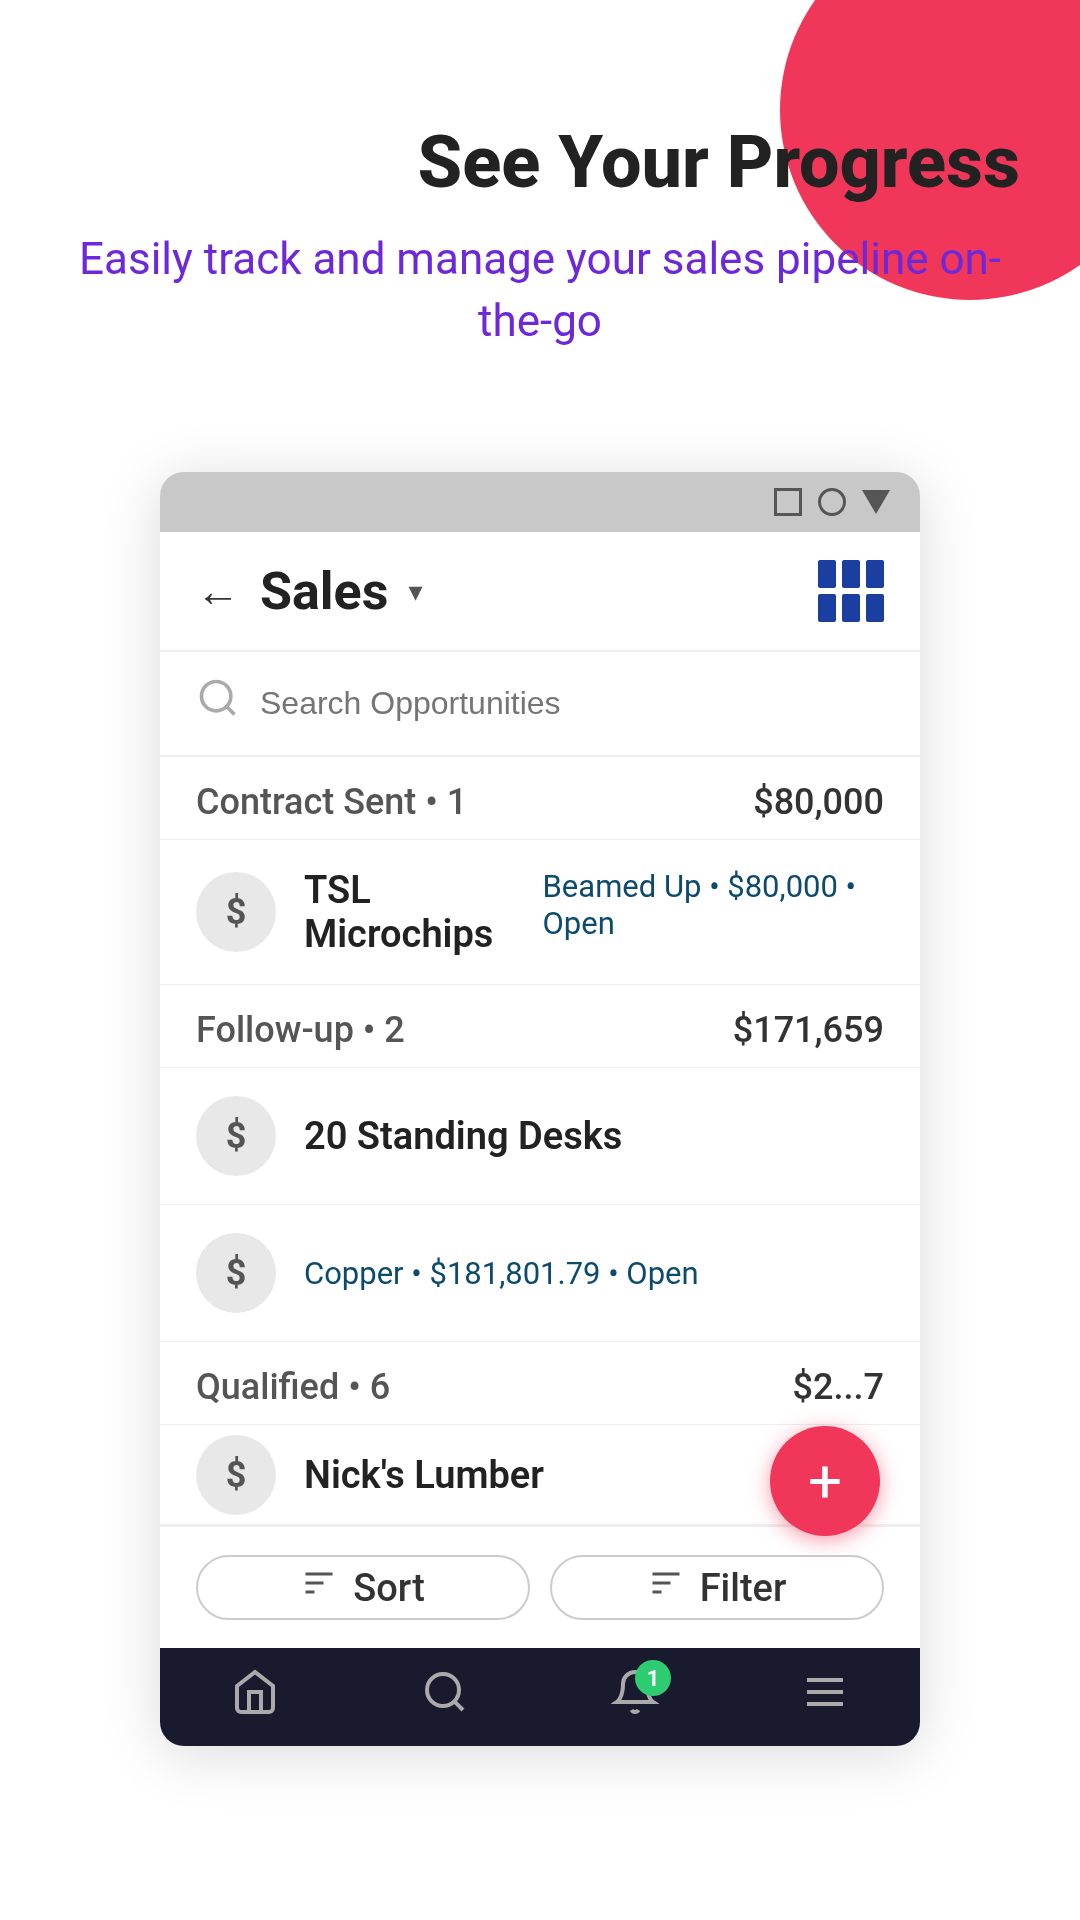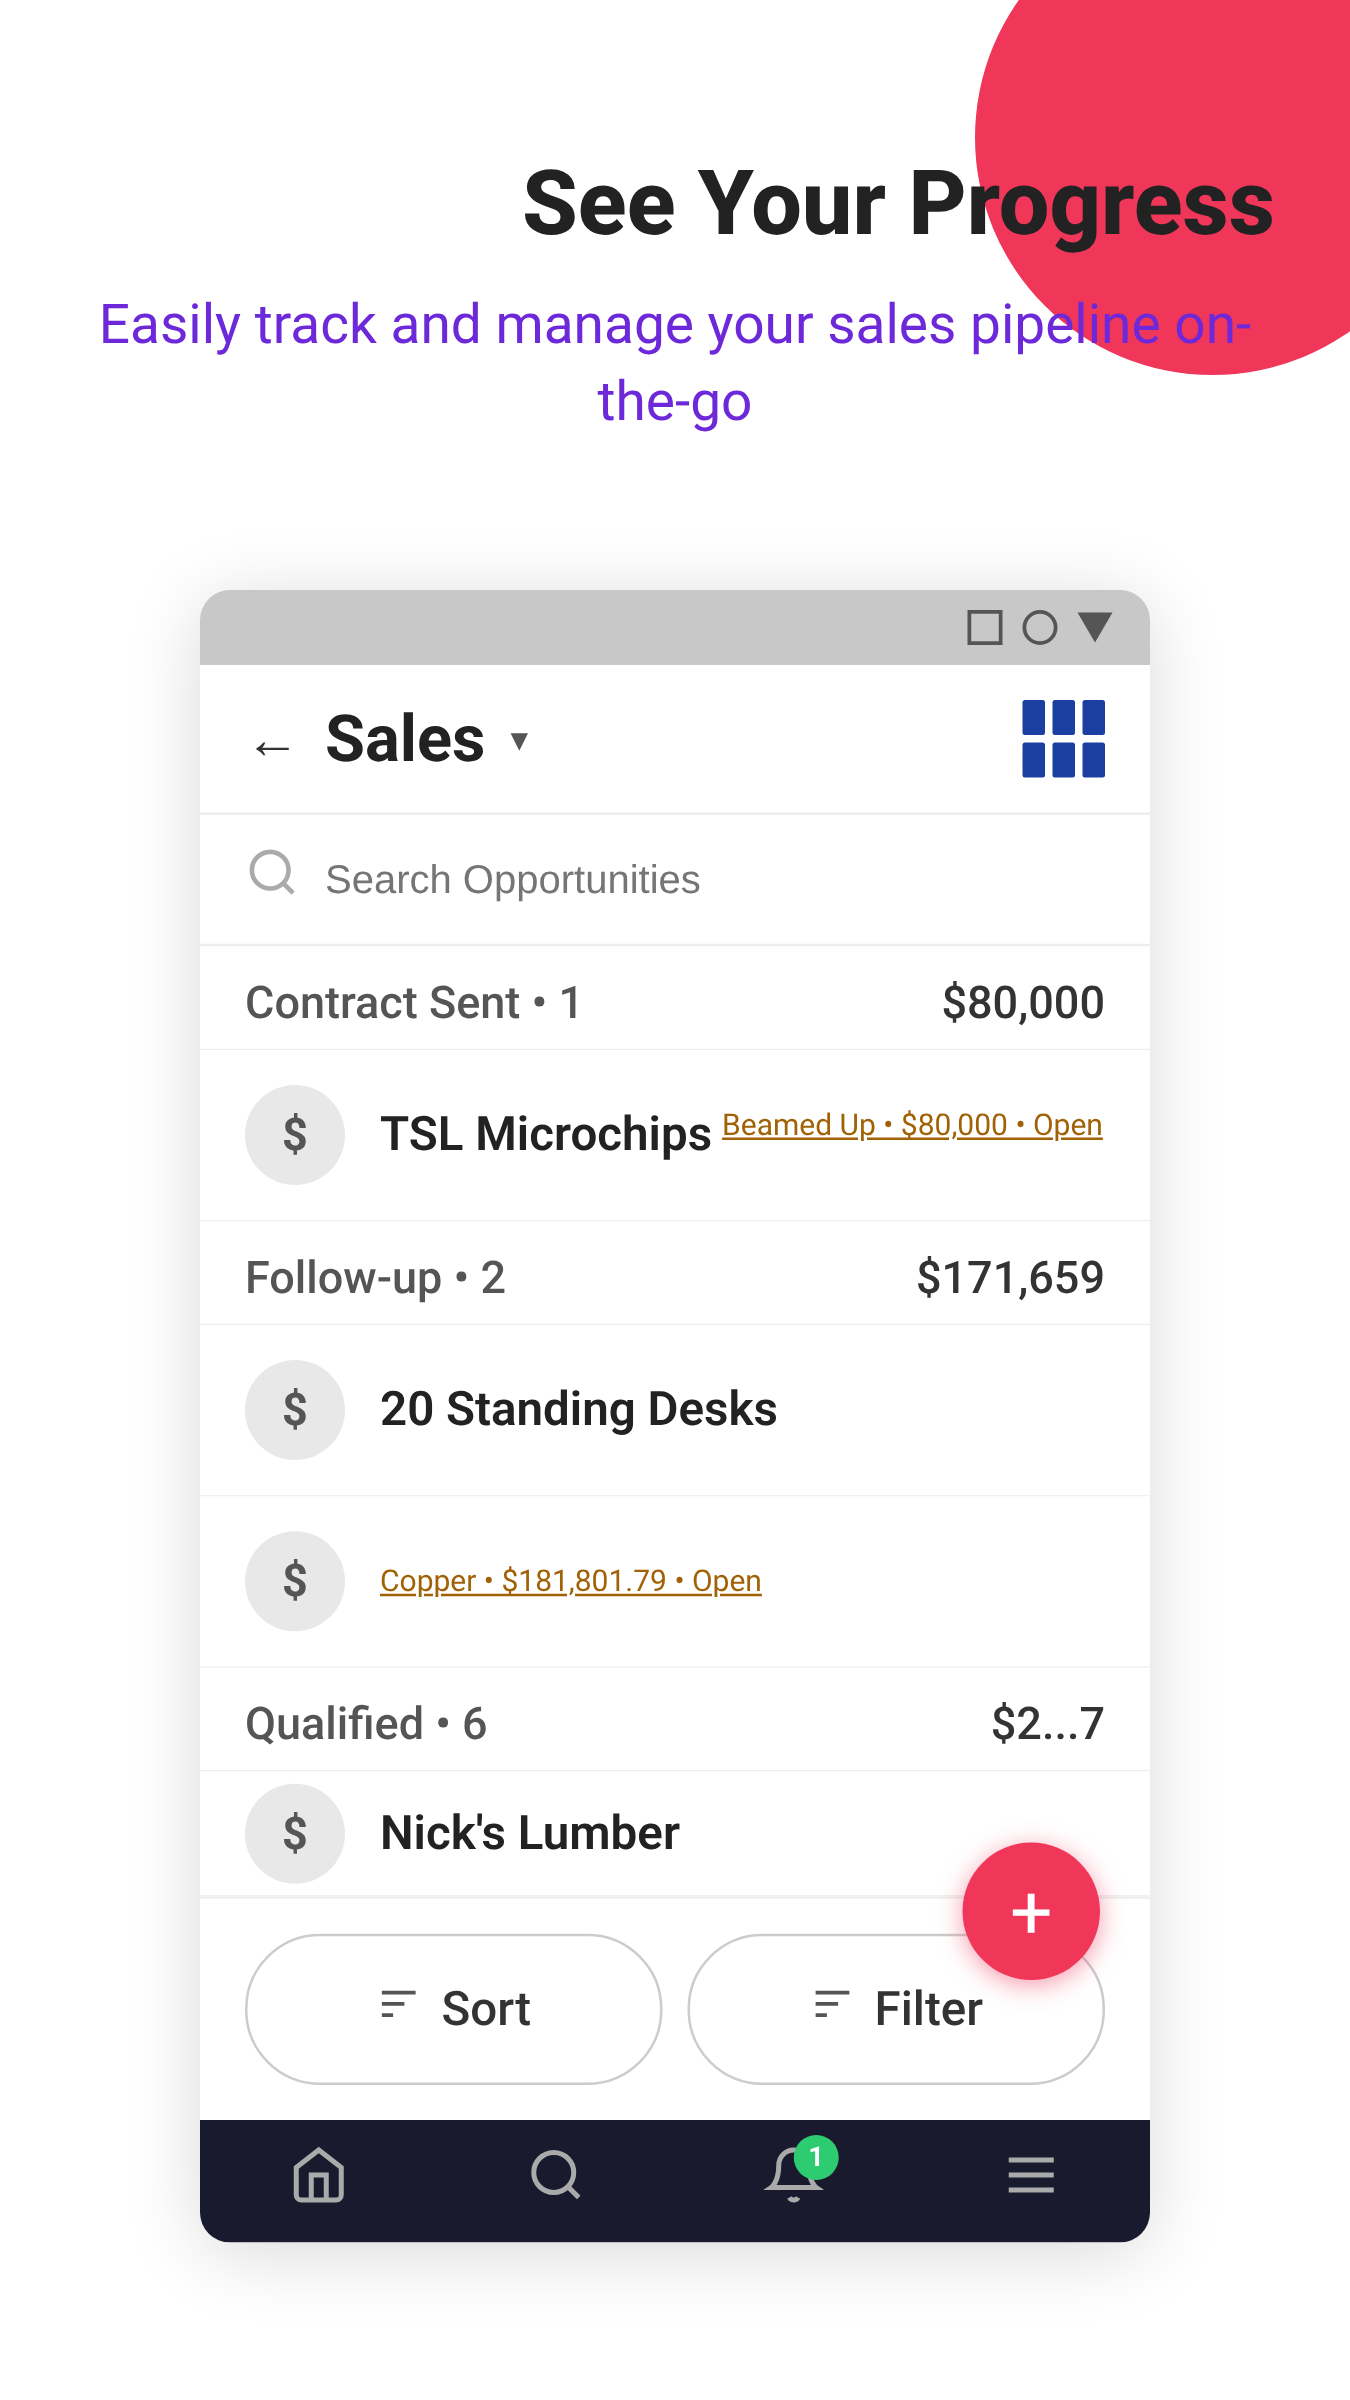--- a/index.html
+++ b/index.html
@@ -195,23 +195,22 @@
       display: flex;
       flex-direction: row;
       gap: 8px;
     }
     .item-name {
       font-size: 38px;
       font-weight: 600;
       color: #222;
     }
     .item-sub {
-      font-size: 24px;
-      color: #a16207;
-      text-decoration: underline;
+      font-size: 31px;
+      color: #0c4a6e;
     }
 
     
     .fab {
       position: absolute;
       width: 110px;
       height: 110px;
       background: #f0375a;
       border-radius: 50%;
       display: flex;
@@ -235,21 +234,21 @@
       background: #fff;
     }
     .action-btn {
       flex: 1;
       display: flex;
       align-items: center;
       justify-content: center;
       gap: 16px;
       border: 2.5px solid #ccc;
       border-radius: 60px;
-      padding: 36px 20px;
+      padding: 8px 20px;
       background: #fff;
       cursor: pointer;
     }
     .action-btn-label {
       font-size: 38px;
       font-weight: 500;
       color: #333;
     }
     .sort-icon {
       font-size: 36px;

